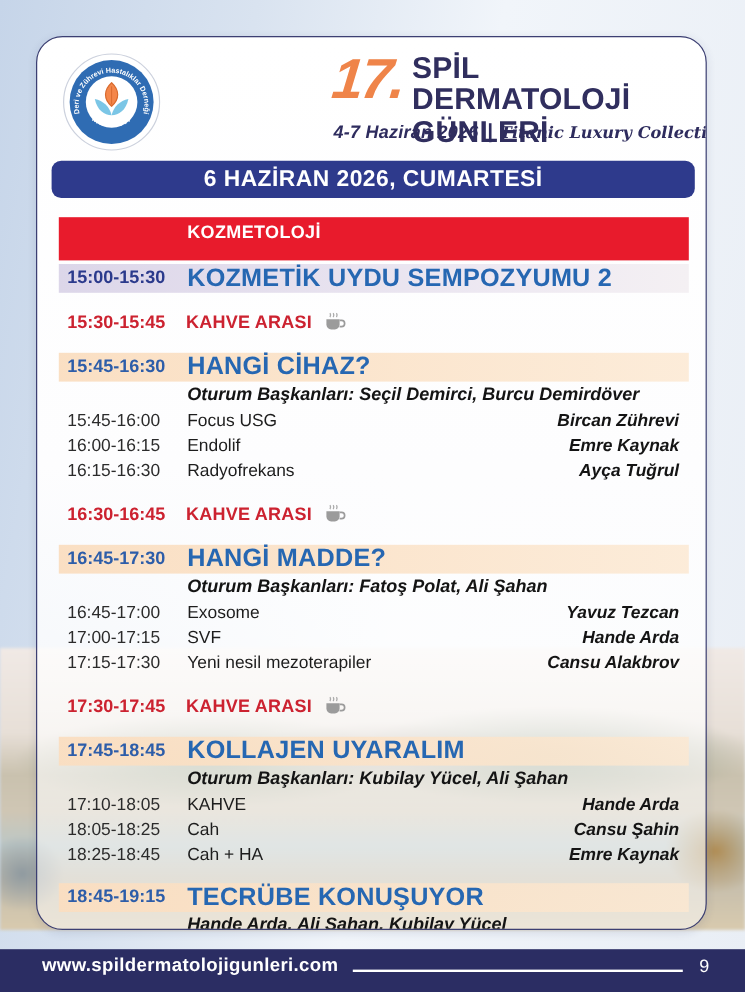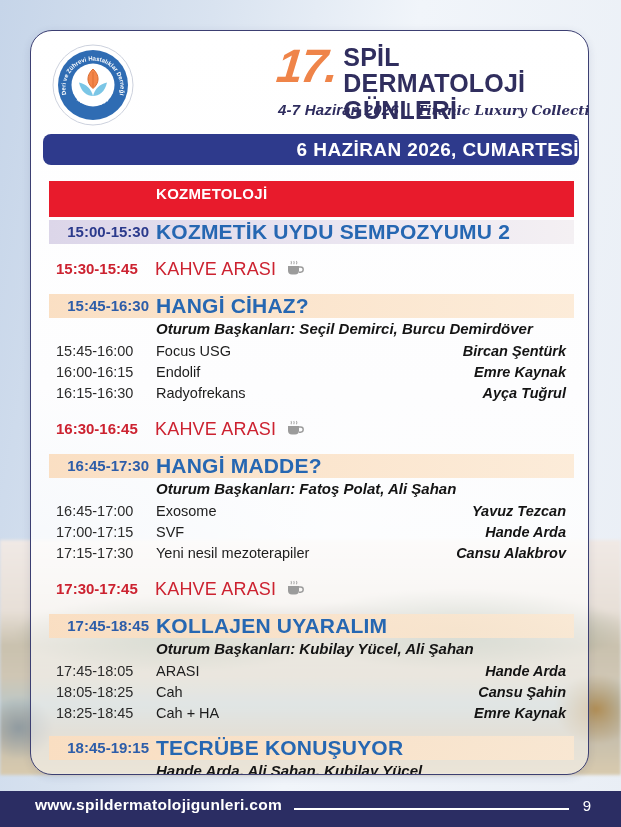--- a/index.html
+++ b/index.html
@@ -39,40 +39,40 @@
   }
   .title-lines { font-weight: 900; font-size: 25px; line-height: 1.05; color: #302e5e; letter-spacing: 0.2px; }
   .date-line { position: absolute; top: 69px; left: 247px; white-space: nowrap; }
   .date-range { font-style: italic; font-weight: 900; font-size: 15px; color: #2e2c5e; letter-spacing: 0.2px; }
   .sep { font-style: italic; font-weight: 700; font-size: 17px; color: #2e2c5e; margin: 0 6px 0 7px; }
   .venue { font-family: "DejaVu Serif", serif; font-style: italic; font-weight: 600; font-size: 13.5px; color: #2e2c5e; }
   .day-banner {
     position: absolute; top: 103px; left: 12px; width: 536px; height: 31px;
     background: #2e3a8c; border-radius: 8px;
     color: #fff; font-weight: 800; font-size: 19px; line-height: 31px;
-    text-align: right; letter-spacing: 0.4px;
+    text-align: center; letter-spacing: 0.4px;
   }
   
   .schedule { position: absolute; top: 150px; left: 18px; width: 525px; }
   .track-banner {
     height: 36px; background: #e81b2c; color: #fff; font-weight: 800;
     font-size: 15px; line-height: 25px; padding-left: 107px; letter-spacing: 0.3px;
     margin-bottom: 2px;
   }
   .row { display: grid; grid-template-columns: 93px 1fr auto; column-gap: 7px; padding-left: 7px; }
   .strip { padding: 4px 0 4px 7px; margin-top: 14px; line-height: 16px; }
   .strip.lavender { margin-top: 3px; background: linear-gradient(90deg, #dcd6e9 0%, #eee9f2 70%, #f4f0f3 100%); }
   .strip.peach { background: linear-gradient(90deg, rgba(250,222,193,0.96) 0%, rgba(252,232,209,0.82) 100%); margin-top: 12px; }
-  .strip .time { font-weight: 800; font-size: 15px; text-align: right; }
+  .strip .time { font-weight: 800; font-size: 15px; }
   .lavender .time { color: #2b3a8c; }
   .peach .time { color: #2d5da9; }
   .stitle { color: #2667b2; font-weight: 800; font-size: 21px; letter-spacing: 0.2px; }
   .break { margin: 16px 0; display: grid; grid-template-columns: 93px max-content max-content 1fr; column-gap: 6px; padding-left: 7px; align-items: center; line-height: 18px; }
   .break .time { color: #cc2230; font-weight: 800; font-size: 15px; }
-  .btitle { color: #cc2230; font-weight: 400; font-size: 18px; letter-spacing: 0.2px; }
+  .btitle { color: #cc2230; font-weight: 700; font-size: 15px; letter-spacing: 0.2px; }
   .cup { margin-left: 4px; margin-top: -2px; }
   .chairs {
     margin: 2px 0 3px 107px; line-height: 18px;
     font-style: italic; font-weight: 700; font-size: 15px; color: #141414;
   }
   .talk { line-height: 21px; font-size: 14.5px; }
   .talk .time { color: #2b2b2b; font-weight: 400; }
   .topic { color: #1d1d1d; }
   .speaker { font-style: italic; font-weight: 700; font-size: 14.5px; color: #141414; justify-self: end; padding-right: 8px; }
   
@@ -152,21 +152,21 @@
       </div>
 
       <div class="row strip peach">
         <span class="time">15:45-16:30</span>
         <span class="stitle">HANGİ CİHAZ?</span>
       </div>
       <div class="chairs">Oturum Başkanları: Seçil Demirci, Burcu Demirdöver</div>
       <div class="row talk">
         <span class="time">15:45-16:00</span>
         <span class="topic">Focus USG</span>
-        <span class="speaker">Bircan Şentürk</span>
+        <span class="speaker">Bircan Zührevi</span>
       </div>
       <div class="row talk">
         <span class="time">16:00-16:15</span>
         <span class="topic">Endolif</span>
         <span class="speaker">Emre Kaynak</span>
       </div>
       <div class="row talk">
         <span class="time">16:15-16:30</span>
         <span class="topic">Radyofrekans</span>
         <span class="speaker">Ayça Tuğrul</span>
@@ -222,22 +222,22 @@
         </svg>
         <span></span>
       </div>
 
       <div class="row strip peach">
         <span class="time">17:45-18:45</span>
         <span class="stitle">KOLLAJEN UYARALIM</span>
       </div>
       <div class="chairs">Oturum Başkanları: Kubilay Yücel, Ali Şahan</div>
       <div class="row talk">
-        <span class="time">17:45-18:05</span>
-        <span class="topic">ARASI</span>
+        <span class="time">17:10-18:05</span>
+        <span class="topic">KAHVE</span>
         <span class="speaker">Hande Arda</span>
       </div>
       <div class="row talk">
         <span class="time">18:05-18:25</span>
         <span class="topic">Cah</span>
         <span class="speaker">Cansu Şahin</span>
       </div>
       <div class="row talk">
         <span class="time">18:25-18:45</span>
         <span class="topic">Cah + HA</span>

